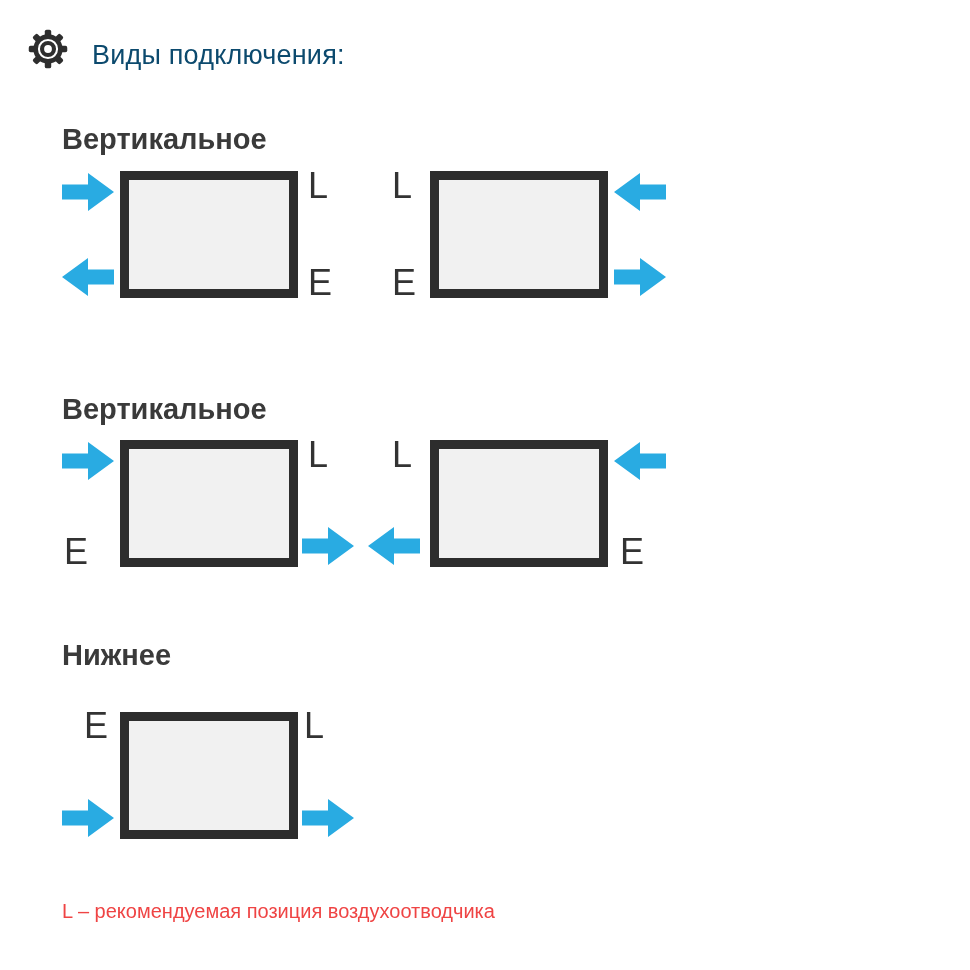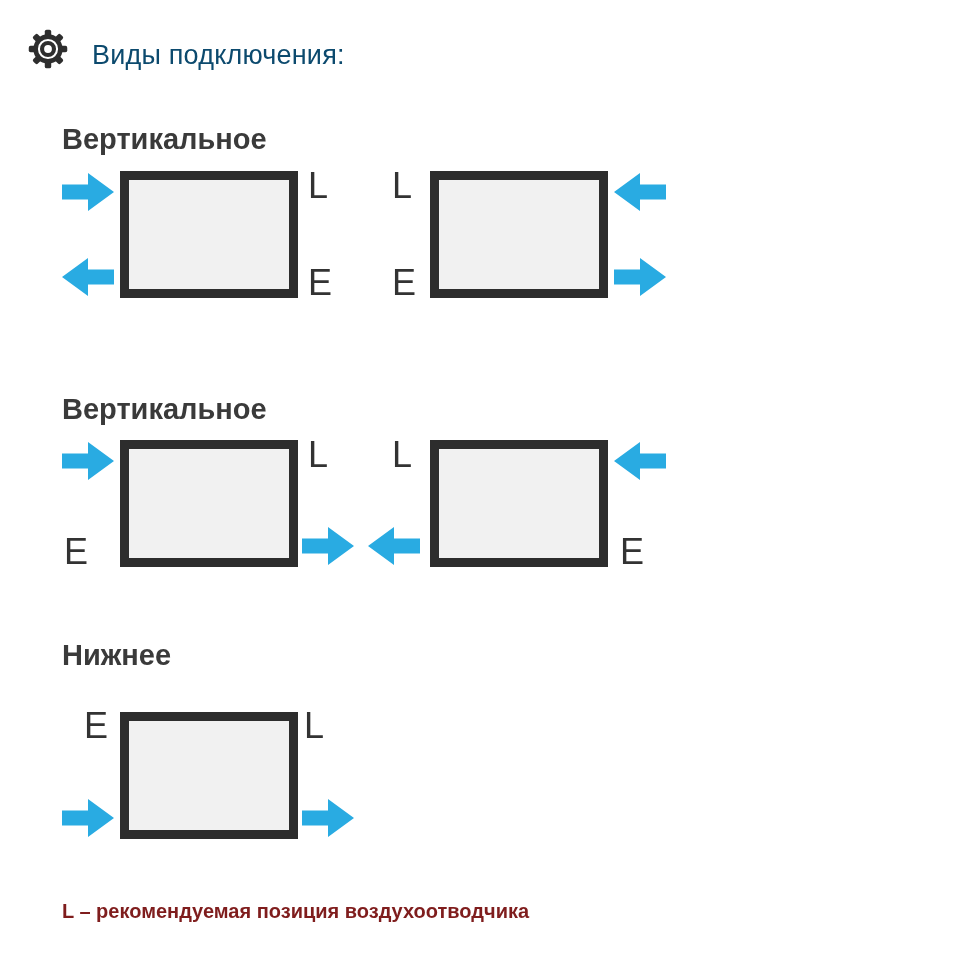--- a/index.html
+++ b/index.html
@@ -19,22 +19,22 @@
   .radiator{
     position:absolute;width:160px;height:109px;border:9px solid #2d2d2d;
     background:#f1f1f1;box-sizing:content-box;
   }
   .port{
     position:absolute;font-size:36px;font-weight:400;color:#333333;
     line-height:42px;
   }
   .arrow{position:absolute;width:52px;height:38px;display:block;}
   .legend{
-    position:absolute;left:62px;top:898px;font-size:20px;color:#7f1d1d;
-    line-height:26px;font-weight:700;
+    position:absolute;left:62px;top:898px;font-size:20px;color:#ef4444;
+    line-height:26px;font-weight:400;
   }
 </style>
 </head>
 <body>
 
 <div class="page">
 
   <svg class="gear" viewBox="0 0 48 48" aria-hidden="true">
     <g>
       <rect x="20.5" y="3" width="7" height="10" rx="2" fill="#2e2e2e"></rect>

